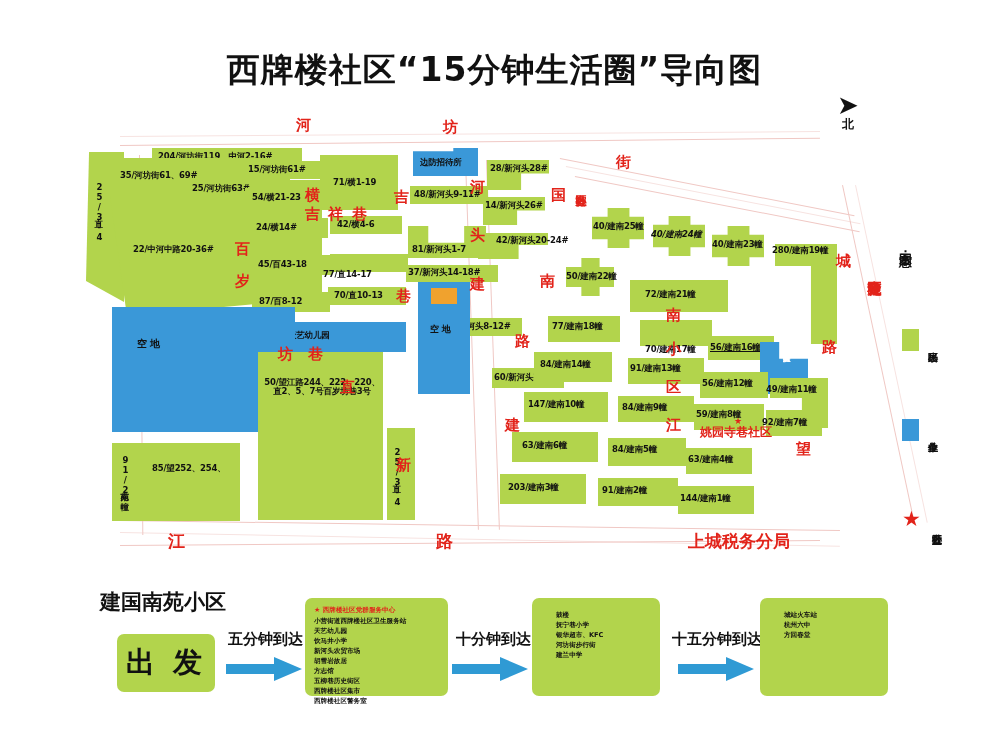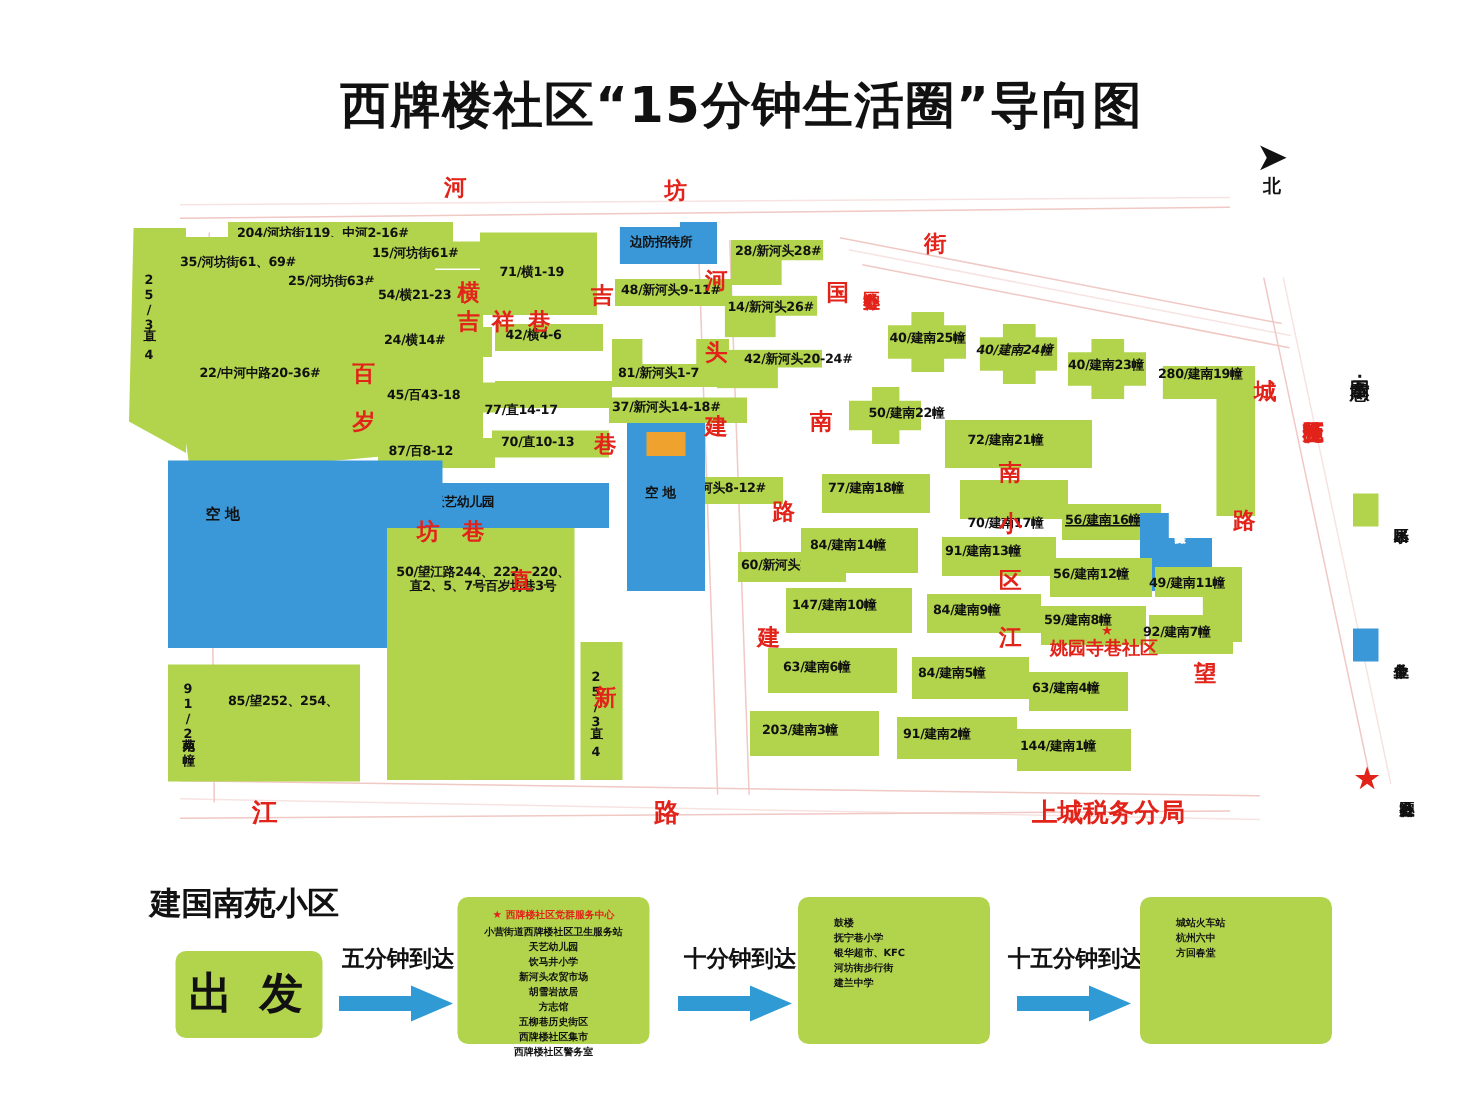--- a/index.html
+++ b/index.html
@@ -199,21 +199,21 @@
   <div class="blk green" style="left:653px;top:216px;width:52px;height:40px;clip-path:polygon(0 22%,30% 22%,30% 0,72% 0,72% 22%,100% 22%,100% 78%,72% 78%,72% 100%,30% 100%,30% 78%,0 78%);"></div>
   <div class="lab" style="left:651px;top:230px;font-style:italic;">40/建南24幢</div>
 
   <div class="blk green" style="left:712px;top:226px;width:52px;height:40px;clip-path:polygon(0 22%,30% 22%,30% 0,72% 0,72% 22%,100% 22%,100% 78%,72% 78%,72% 100%,30% 100%,30% 78%,0 78%);"></div>
   <div class="lab" style="left:712px;top:240px;">40/建南23幢</div>
 
   <div class="blk green" style="left:775px;top:244px;width:62px;height:100px;clip-path:polygon(0 0,100% 0,100% 100%,58% 100%,58% 22%,0 22%);"></div>
   <div class="lab" style="left:772px;top:246px;">280/建南19幢</div>
 
   <div class="blk green" style="left:566px;top:258px;width:48px;height:38px;clip-path:polygon(0 24%,32% 24%,32% 0,70% 0,70% 24%,100% 24%,100% 76%,70% 76%,70% 100%,32% 100%,32% 76%,0 76%);"></div>
-  <div class="lab" style="left:566px;top:272px;margin-left:13px;">50/建南22幢</div>
+  <div class="lab" style="left:566px;top:272px;">50/建南22幢</div>
 
   <div class="blk green" style="left:630px;top:280px;width:98px;height:32px;"></div>
   <div class="lab" style="left:645px;top:290px;">72/建南21幢</div>
 
   <div class="blk green" style="left:548px;top:316px;width:72px;height:26px;"></div>
   <div class="lab" style="left:552px;top:322px;">77/建南18幢</div>
 
   <div class="blk green" style="left:640px;top:320px;width:72px;height:26px;"></div>
   <div class="lab" style="left:645px;top:326px;margin-top:19px;">70/建南17幢</div>
 
@@ -342,21 +342,21 @@
       </svg>
   </div>
 
   <div class="step-lbl" style="left:672px;top:630px;">十五分钟到达</div>
   <div class="arrow-w" style="left:678px;top:655px;width:76px;">
     <svg width="76" height="28" viewBox="0 0 76 28">
         <polygon points="0,9 48,9 48,2 76,14 48,26 48,19 0,19" fill="#2f9ad4"></polygon>
       </svg>
   </div>
 
-  <div class="flow-box" style="left:305px;top:598px;width:128px;height:98px;text-align:center;">
+  <div class="flow-box" style="left:305px;top:598px;width:143px;height:98px;">
     <ul>
       <li class="hl">西牌楼社区党群服务中心</li>
       <li>小营街道西牌楼社区卫生服务站</li>
       <li>天艺幼儿园</li>
       <li>饮马井小学</li>
       <li>新河头农贸市场</li>
       <li>胡雪岩故居</li>
       <li>方志馆</li>
       <li>五柳巷历史街区</li>
       <li>西牌楼社区集市</li>

